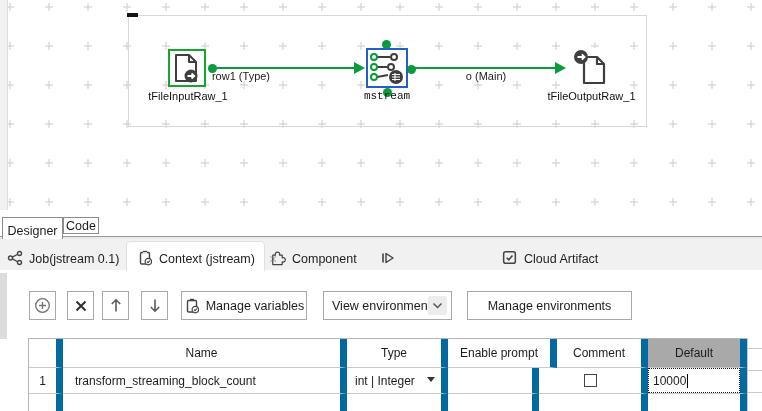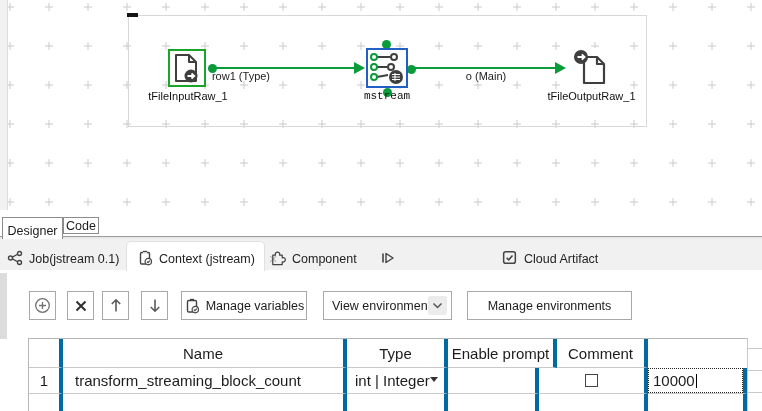--- a/index.html
+++ b/index.html
@@ -54,22 +54,22 @@
   .tb-down{ left:141px; width:27px; }
   .tb-managevars { left:181px; width:126px; }
   .tb-viewenv { left:323px; width:129px; justify-content:flex-start; padding-left:8px; }
   .tb-viewenv .chev-box { position:absolute; right:4px; top:4px; width:19px; height:19px; background:#ececec;
     display:flex; align-items:center; justify-content:center; border-radius:2px; }
   .tb-manageenv { left:467px; width:165px; }
 
   
   .ctx-table { left:28px; top:338px; width:719px; height:73px; border-top:1px solid #b5b5b5; border-left:1px solid #b5b5b5; background:#fff; }
   .trow { display:flex; }
-  .tcell { border-right:4px solid #0369a1; border-bottom:1px solid #c9c9c9;
-    display:flex; align-items:center; font-size:15px; overflow:hidden; }
+  .tcell { border-right:7px solid #0369a1; border-bottom:1px solid #c9c9c9;
+    display:flex; align-items:center; font-size:12px; overflow:hidden; }
   .th { justify-content:center; height:29px; background:#fff; }
   .th-selected { background:#a9a9a9; }
   .td { height:26px; }
   .c0 { width:34px; justify-content:center; }
   .c1 { width:284px; }
   .c2 { width:101px; }
   .c3 { width:91px; }
   .c4 { width:109px; justify-content:center; }
   .c5 { width:99px; }
   .td.c1 { padding-left:12px; }
@@ -249,20 +249,21 @@
 
   <div class="abs left-strip-b"></div>
 
   <div class="abs ctx-table">
     <div class="trow">
       <div class="tcell th c0"></div>
       <div class="tcell th c1">Name</div>
       <div class="tcell th c2">Type</div>
       <div class="tcell th c4">Enable prompt</div>
       <div class="tcell th c3">Comment</div>
+      <div class="tcell th c5 th-selected">Default</div>
     </div>
     <div class="trow">
       <div class="tcell td c0">1</div>
       <div class="tcell td c1">transform_streaming_block_count</div>
       <div class="tcell td c2">
         <span>int | Integer</span>
         <span class="type-caret"></span>
       </div>
       <div class="tcell td c3"></div>
       <div class="tcell td c4">

